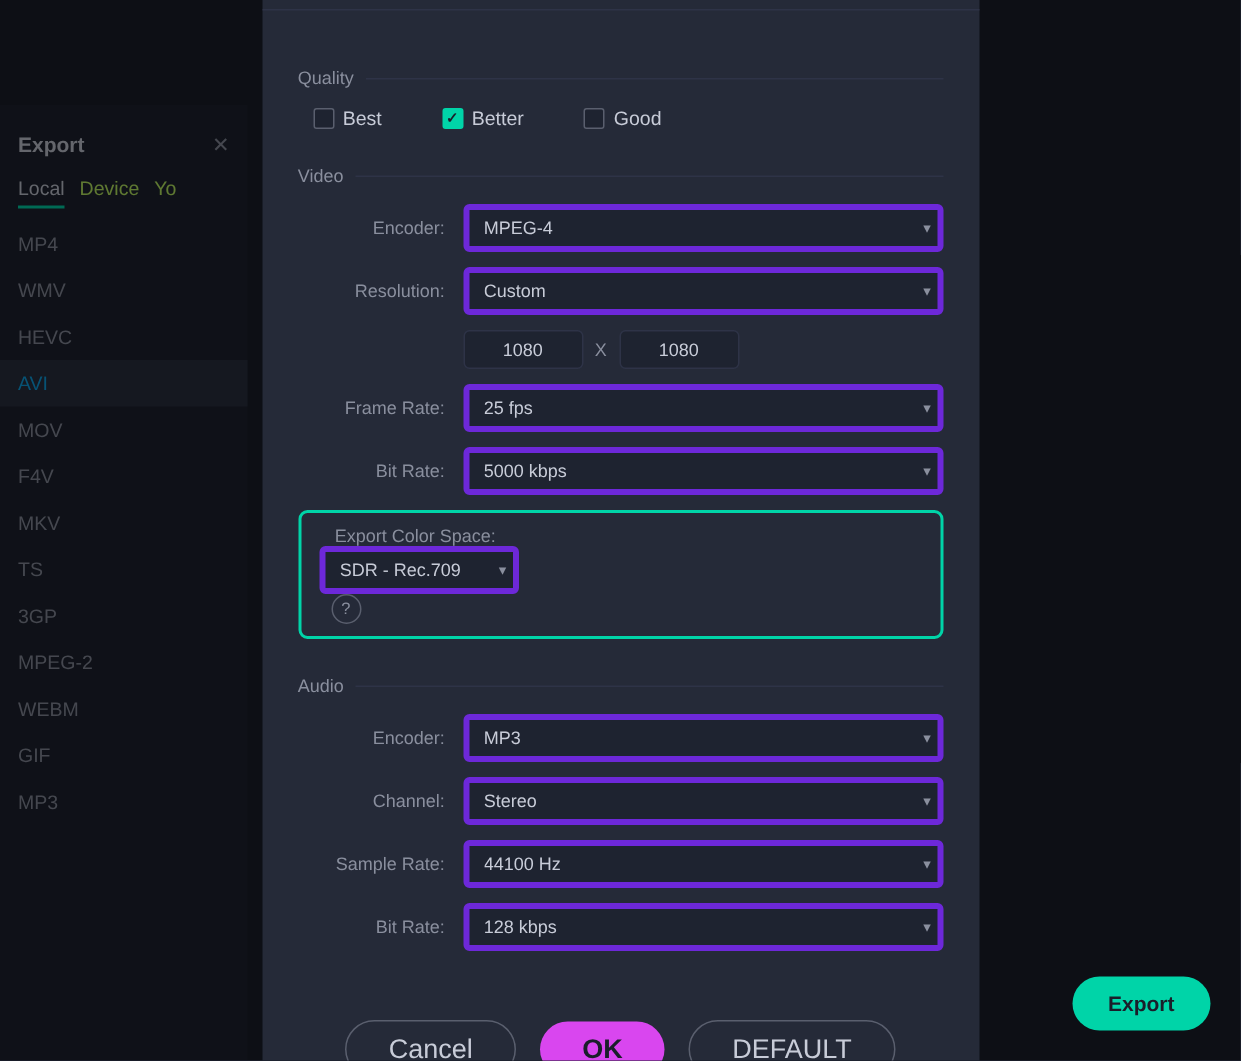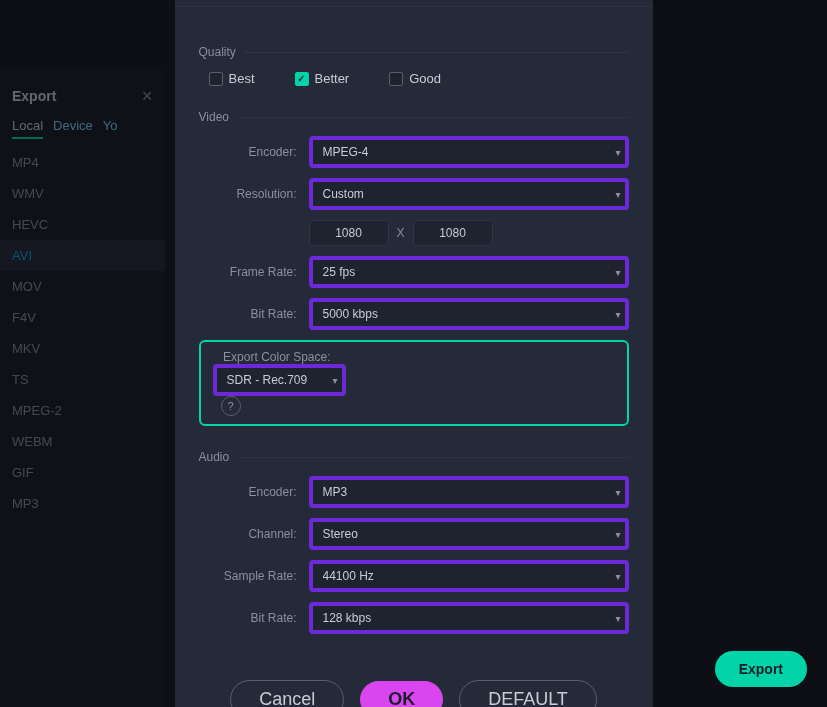--- a/index.html
+++ b/index.html
@@ -47,21 +47,21 @@
     }
 
     .sidebar-tabs {
       display: flex;
       gap: 10px;
       padding: 0 12px 8px 12px;
     }
 
     .sidebar-tab {
       font-size: 13px;
-      color: #7dd3fc;
+      color: #bef264;
       cursor: pointer;
       padding-bottom: 4px;
     }
 
     .sidebar-tab.active {
       color: #c8ccd8;
       border-bottom: 2px solid #00d4a8;
     }
 
     .sidebar-item {
@@ -411,20 +411,21 @@
     <span class="sidebar-tab">Yo</span>
   </div>
   <div class="sidebar-item">MP4</div>
   <div class="sidebar-item">WMV</div>
   <div class="sidebar-item">HEVC</div>
   <div class="sidebar-item active">AVI</div>
   <div class="sidebar-item">MOV</div>
   <div class="sidebar-item">F4V</div>
   <div class="sidebar-item">MKV</div>
   <div class="sidebar-item">TS</div>
+  <div class="sidebar-item">3GP</div>
   <div class="sidebar-item">MPEG-2</div>
   <div class="sidebar-item">WEBM</div>
   <div class="sidebar-item">GIF</div>
   <div class="sidebar-item">MP3</div>
 </div>
 
 <div class="modal-overlay">
   <div class="modal">
 
     <div class="modal-header">

